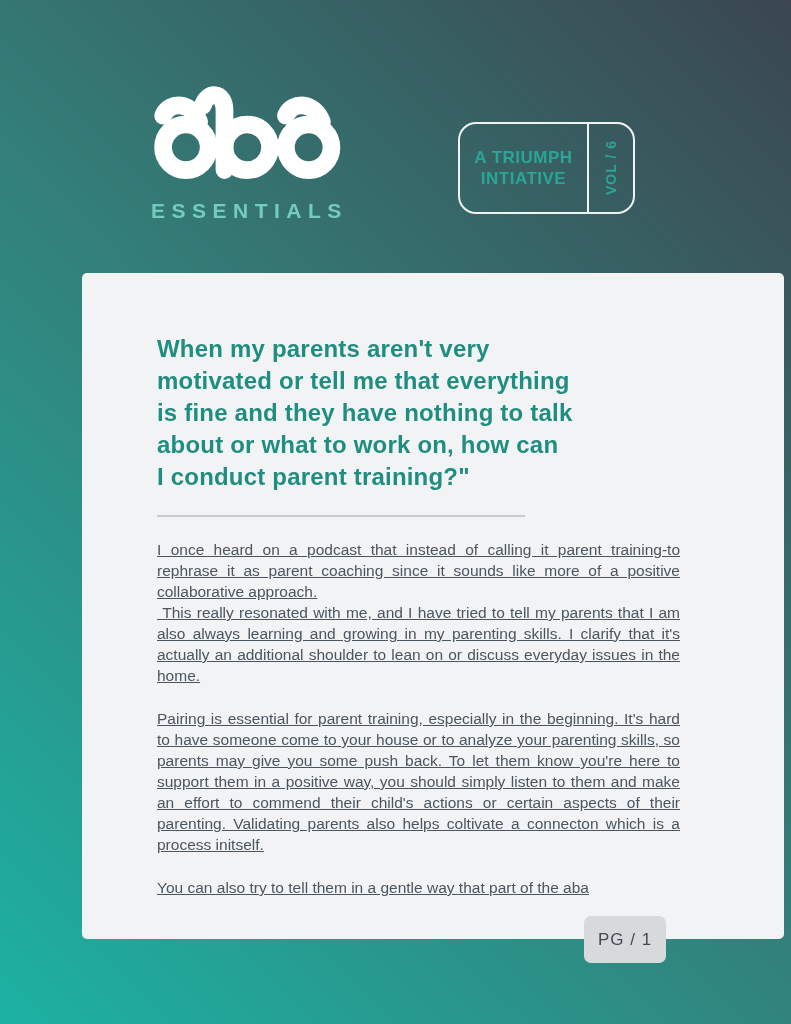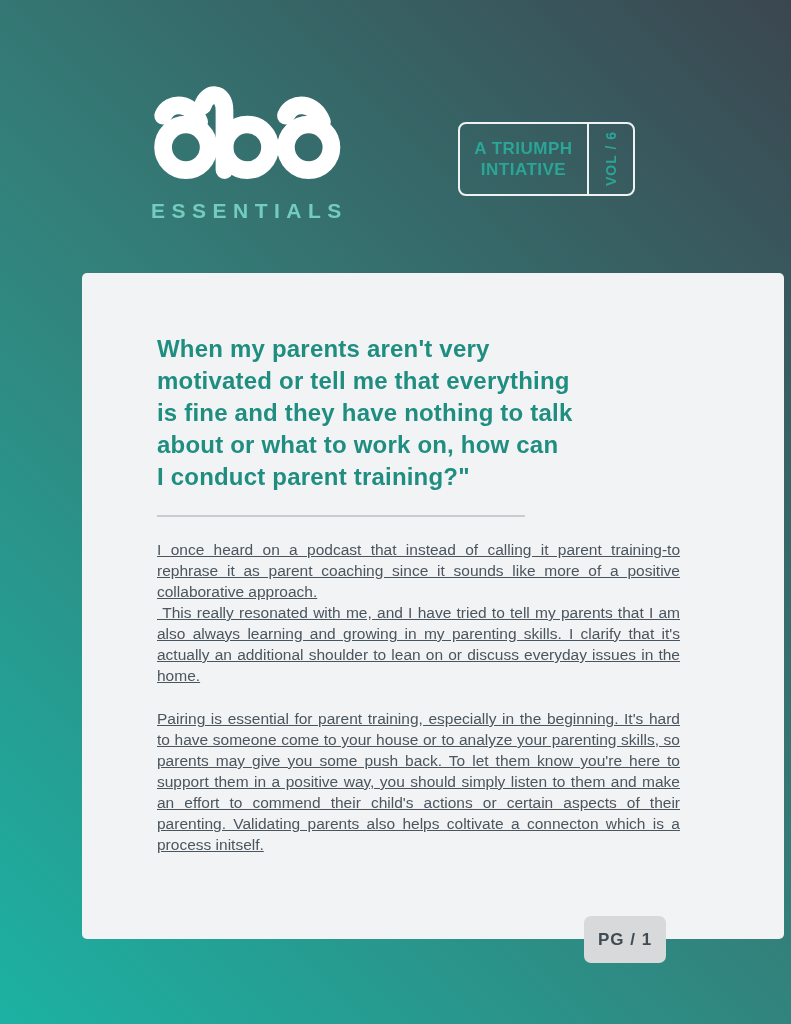--- a/index.html
+++ b/index.html
@@ -36,23 +36,23 @@
     font-weight: bold;
     letter-spacing: 6.5px;
     white-space: nowrap;
   }
 
   .vol-badge {
     position: absolute;
     left: 458px;
     top: 122px;
     width: 177px;
-    height: 74px;
+    height: 92px;
     border: 2px solid #eef2f2;
-    border-radius: 8px;
+    border-radius: 18px;
     display: flex;
     align-items: stretch;
     color: var(--badge-text, #2aa596);
   }
   .vol-badge-text {
     flex: 1;
     display: flex;
     flex-direction: column;
     justify-content: center;
     align-items: center;
@@ -115,21 +115,21 @@
     position: absolute;
     left: 584px;
     top: 916px;
     width: 82px;
     height: 47px;
     background: var(--pg-bg, #d8d9db);
     border-radius: 7px;
     display: flex;
     align-items: center;
     justify-content: center;
-    font-weight: bold;
+    font-weight: normal;
     font-size: 17px;
     letter-spacing: 1px;
     color: #414b54;
   }
 </style>
 </head>
 <body>
 
 <div class="page">
 
@@ -163,17 +163,18 @@
   <div class="card">
     <h1>When my parents aren't very
 motivated or tell me that everything
 is fine and they have nothing to talk
 about or what to work on, how can
 I conduct parent training?"</h1>
     <hr class="divider">
     <p>I once heard on a podcast that instead of calling it parent training-to rephrase it as parent coaching since it sounds like more of a positive collaborative approach.
 &nbsp;This really resonated with me, and I have tried to tell my parents that I am also always learning and growing in my parenting skills.  I clarify that it's actually an additional shoulder to lean on or discuss everyday issues in the home.</p>
     <p>Pairing is essential for parent training, especially in the beginning.  It's hard to have someone come to your house or to analyze your parenting skills, so parents may give you some push back.  To let them know you're here to support them in a positive way, you should simply listen to them and make an effort to commend their child's actions or certain aspects of their parenting.   Validating parents also helps coltivate a connecton which is a process initself.</p>
+    <p>You can also try to tell them in a gentle way that part of the aba</p>
   </div>
 
   <div class="pg-badge">PG / 1</div>
 
 </div>
 
 </body></html>

